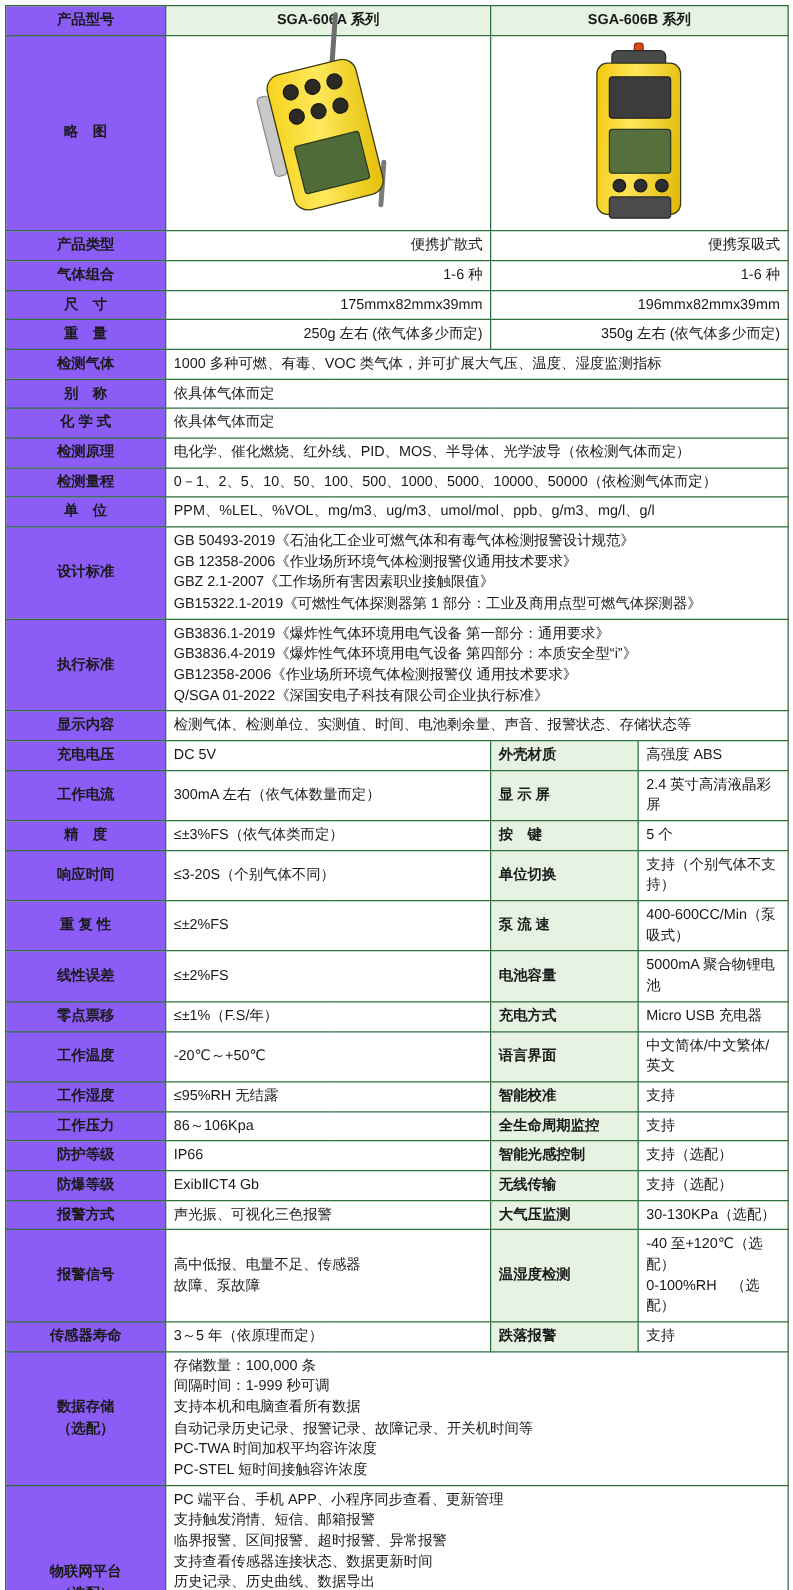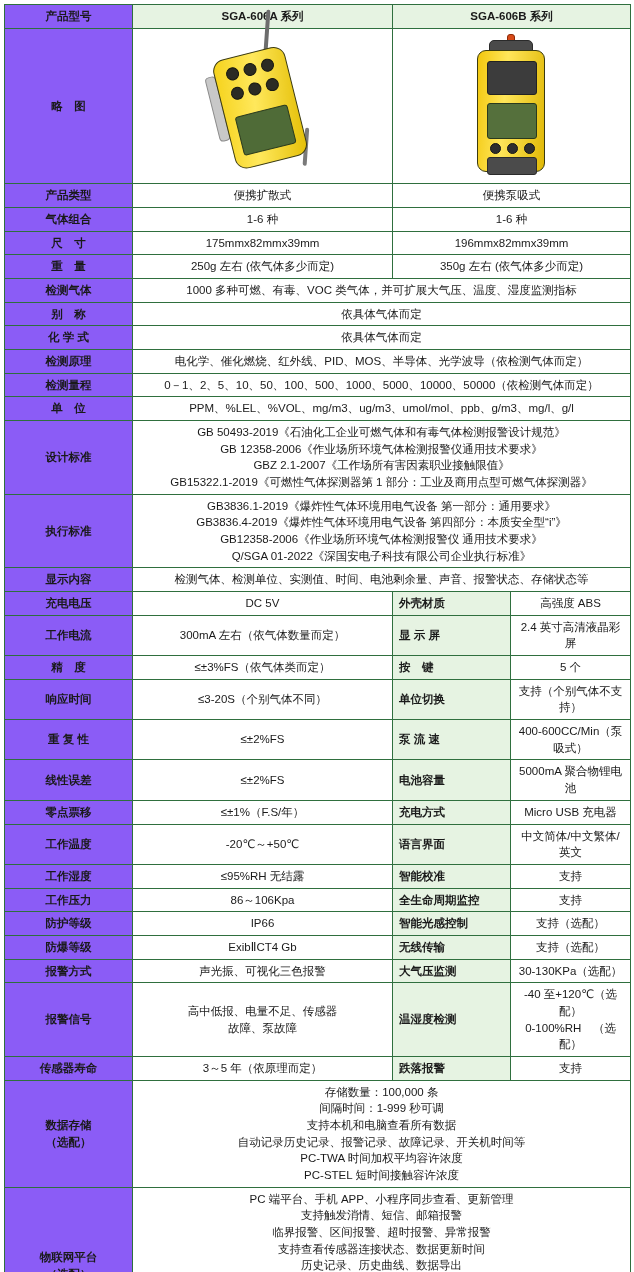--- a/index.html
+++ b/index.html
@@ -38,24 +38,24 @@
   }
   td.lbl2 {
     background: #e6f3e2;
     color: #17561f;
     font-weight: bold;
     text-align: left;
     width: 118px;
   }
   td.val {
     background: #ffffff;
-    text-align: center;
+    text-align: left;
   }
   td.ctr {
-    text-align: center;
+    text-align: right;
   }
   td.hdr {
     background: #e6f3e2;
     color: #17561f;
     font-weight: bold;
     text-align: center;
     font-size: 12px;
   }
   td.img-cell {
     background: #ffffff;

